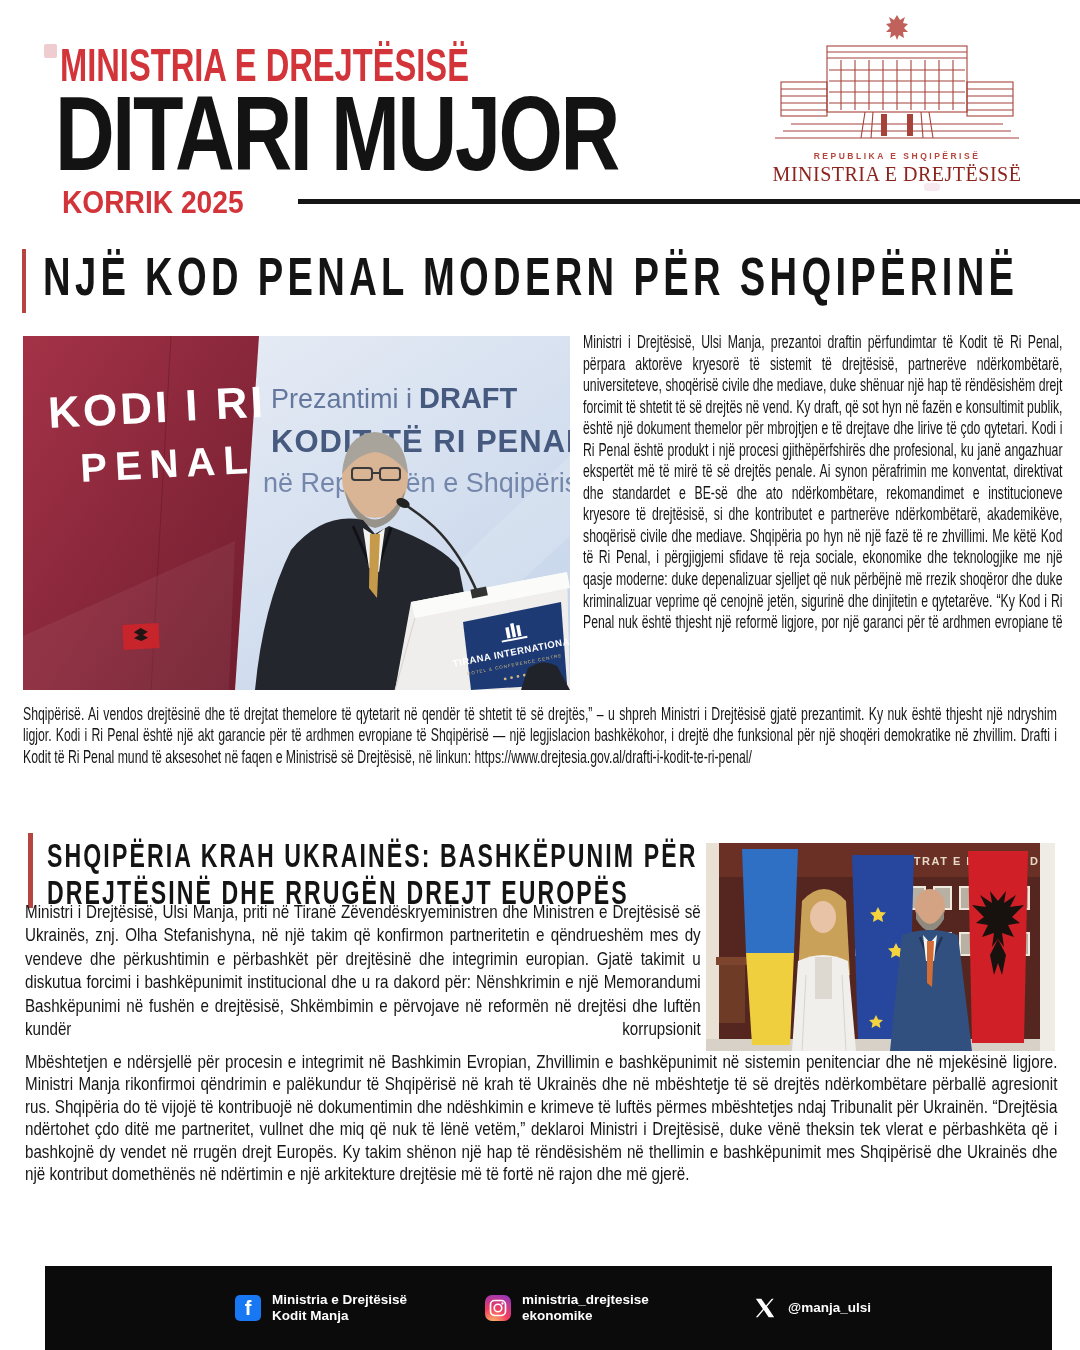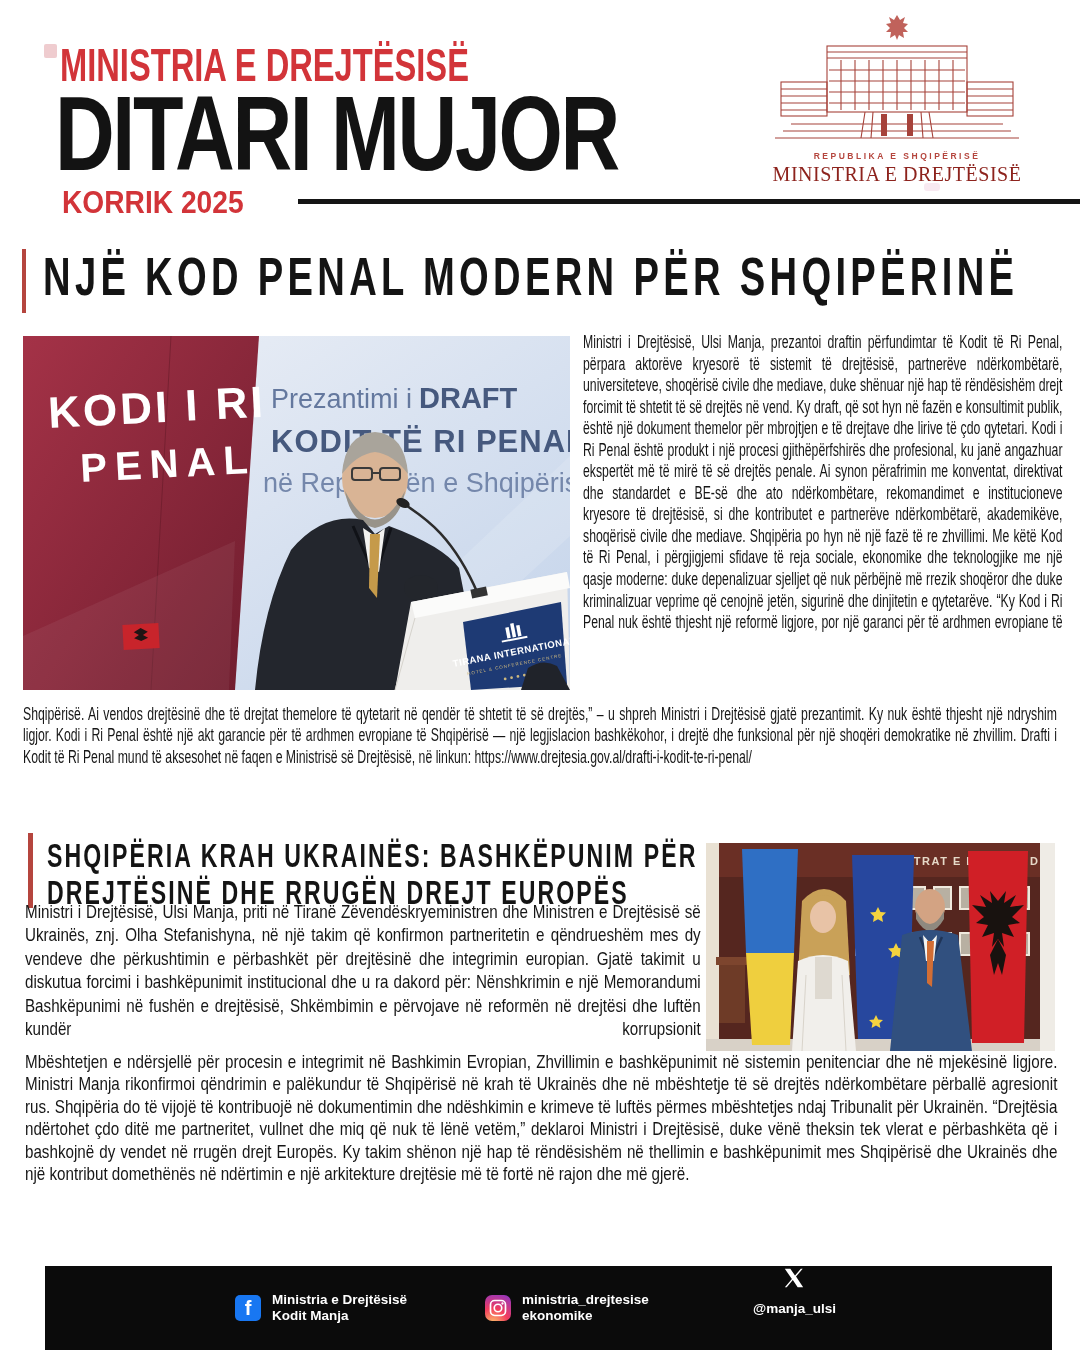--- a/index.html
+++ b/index.html
@@ -41,21 +41,21 @@
   .logo{left:765px;top:12px;width:265px;height:185px;}
   .logo-t1{font-size:8.5px;font-weight:700;letter-spacing:2.5px;fill:#b5463e;text-anchor:middle;}
   .logo-t2{font-size:20px;font-family:"Liberation Serif",serif;letter-spacing:.5px;fill:#8d231d;text-anchor:middle;}
 
   
   .footer{left:45px;top:1266px;width:1007px;height:84px;background:#0b0b0b;}
   .social{position:absolute;top:0;height:100%;display:flex;align-items:center;gap:11px;color:#ffffff;}
   .social .txt{font-size:13.5px;font-weight:700;line-height:16px;}
   .fb-group{left:190px;}
   .ig-group{left:440px;}
-  .x-group{left:708px;flex-direction:column;}
+  .x-group{left:708px;}
   .fb-icon{width:26px;height:26px;border-radius:5px;background:#1877f2;display:flex;align-items:center;
            justify-content:center;color:#fff;font-weight:700;font-size:20px;font-family:"Liberation Sans",sans-serif;}
   .ig-icon{width:26px;height:26px;border-radius:7px;
            background:radial-gradient(circle at 30% 110%, #fdc468, #f23d5e 45%, #9b36b7 90%);
            display:flex;align-items:center;justify-content:center;}
   .x-icon{width:24px;height:24px;display:flex;align-items:center;justify-content:center;}
 </style>
 </head>
 <body>
 

